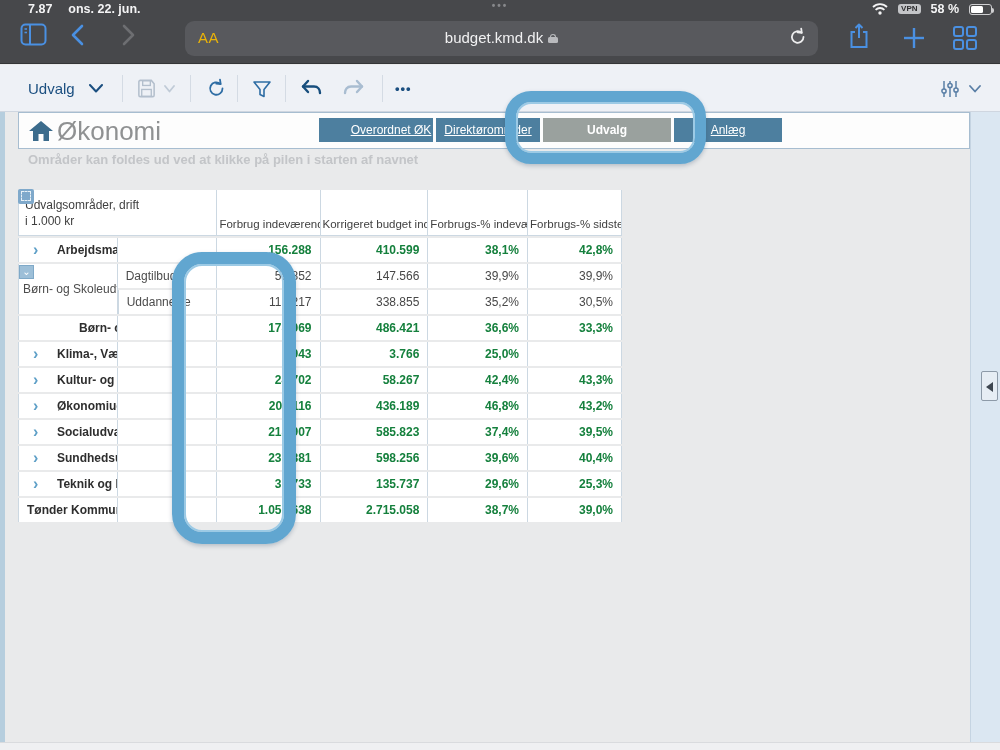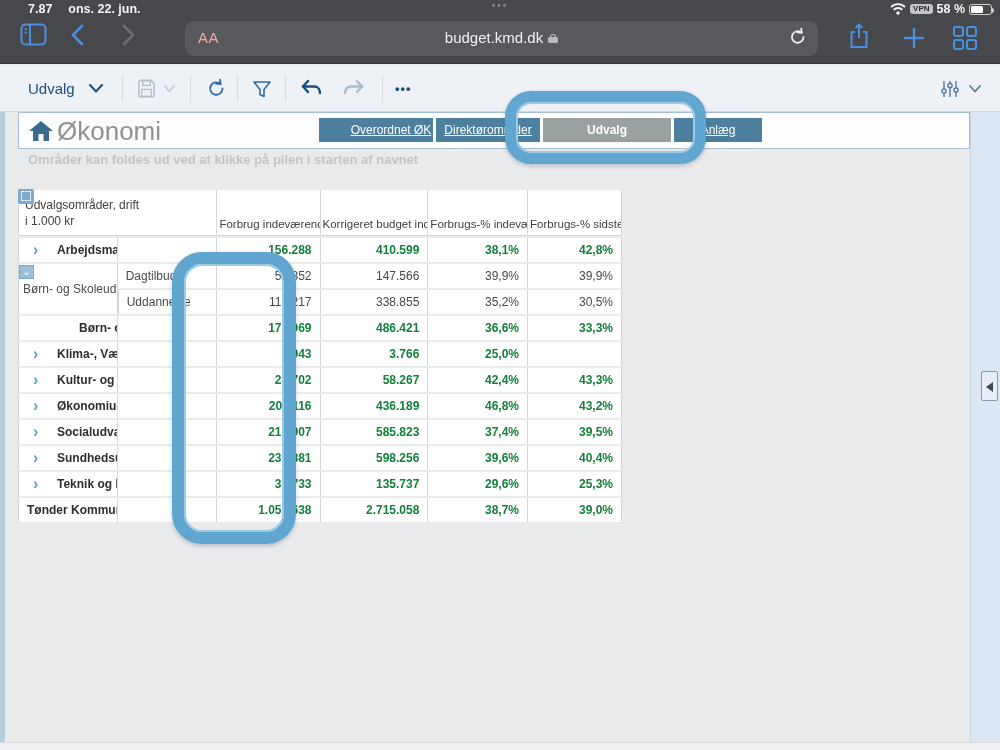--- a/index.html
+++ b/index.html
@@ -8,29 +8,29 @@
     position: relative;
     font-family: "Liberation Sans", "DejaVu Sans", sans-serif;
     background: #e9eaeb;
     overflow: hidden;
   }
   
   .chrome { position:absolute; top:0; left:0; width:1000px; height:64px; background:#47484b; border-bottom:1px solid #343537; }
   .statusbar { position:absolute; top:0; left:0; width:100%; height:18px; color:#f4f4f5; font-size:12.5px; font-weight:bold; }
   .statusbar .left { position:absolute; left:28px; top:2px; display:flex; gap:16px; }
   .statusbar .handle { position:absolute; left:0; right:0; top:0px; text-align:center; color:#87888b; font-size:10px; letter-spacing:2px; }
-  .statusbar .right { position:absolute; right:8px; top:2px; display:flex; align-items:center; gap:4px; }
+  .statusbar .right { position:absolute; right:8px; top:2px; display:flex; align-items:center; gap:10px; }
   .vpn-badge { background:#c4c5c8; color:#2e2e30; font-size:8px; font-weight:bold; padding:1px 3px; border-radius:3px; line-height:1.1; }
   .battery { position:relative; width:23px; height:11px; border:1px solid #cfcfd1; border-radius:3px; }
   .battery .fill { position:absolute; left:1px; top:1px; bottom:1px; width:55%; background:#fff; border-radius:1.5px; }
   .battery .nub { position:absolute; right:-3px; top:3px; width:2px; height:5px; background:#cfcfd1; border-radius:0 2px 2px 0; }
   .navrow button, .icon-btn { background:none; border:none; cursor:pointer; }
   .icon-btn { position:absolute; }
   .url-pill { position:absolute; left:185px; top:21px; width:633px; height:35px; background:#58595d; border-radius:9px; }
-  .url-pill .reader { position:absolute; left:13px; top:8px; color:#fca5a5; font-size:15px; letter-spacing:0.5px; }
+  .url-pill .reader { position:absolute; left:13px; top:8px; color:#eab308; font-size:15px; letter-spacing:0.5px; }
   .url-pill .addr { position:absolute; left:0; right:0; top:8px; text-align:center; color:#f1f1f2; font-size:15px; }
   .url-pill .reload { position:absolute; right:10px; top:6px; }
   .lockglyph { display:inline-block; position:relative; width:10px; height:9px; margin-left:5px; }
   .lockglyph .body { position:absolute; left:0; bottom:0; width:10px; height:6px; background:#b9babd; border-radius:1.5px; }
   .lockglyph .shackle { position:absolute; left:2px; top:0; width:6px; height:5px; border:1.5px solid #b9babd; border-bottom:none; border-radius:4px 4px 0 0; }
   
   .app-toolbar { position:absolute; top:65px; left:0; width:1000px; height:47px; background:#eef1f6; border-bottom:1px solid #cfd6e0; }
   .app-toolbar .sep { position:absolute; top:10px; width:1px; height:27px; background:#d4dbe4; }
   .tb-item { position:absolute; top:0; height:47px; display:flex; align-items:center; background:none; border:none; cursor:pointer; }
   .view-label { color:#1b4f80; font-size:15px; }
@@ -239,21 +239,21 @@
   <span class="home-ico">
     <svg width="26" height="24" viewBox="0 0 26 24">
         <path d="M13 2 L1 12 H5 V22 H10.5 V15 H15.5 V22 H21 V12 H25 Z" fill="#3b6b8c"></path>
       </svg>
   </span>
   <span class="page-title">Økonomi</span>
   <div class="tabs">
     <div class="tab" style="width:114px;padding-left:30px;"><span class="tl">Overordnet ØK</span></div>
     <div class="tab" style="width:104px;"><span class="tl">Direktørområder</span></div>
     <div class="tab selected" style="width:128px;"><span class="tl">Udvalg</span></div>
-    <div class="tab" style="width:88px;"><span class="tl">Anlæg</span></div>
+    <div class="tab" style="width:108px;"><span class="tl">Anlæg</span></div>
   </div>
 </div>
 
 <div class="hint">Områder kan foldes ud ved at klikke på pilen i starten af navnet</div>
 
 <div class="tablewrap">
   <span class="corner-ico"></span>
   <table class="budget">
     <thead>
       <tr>

